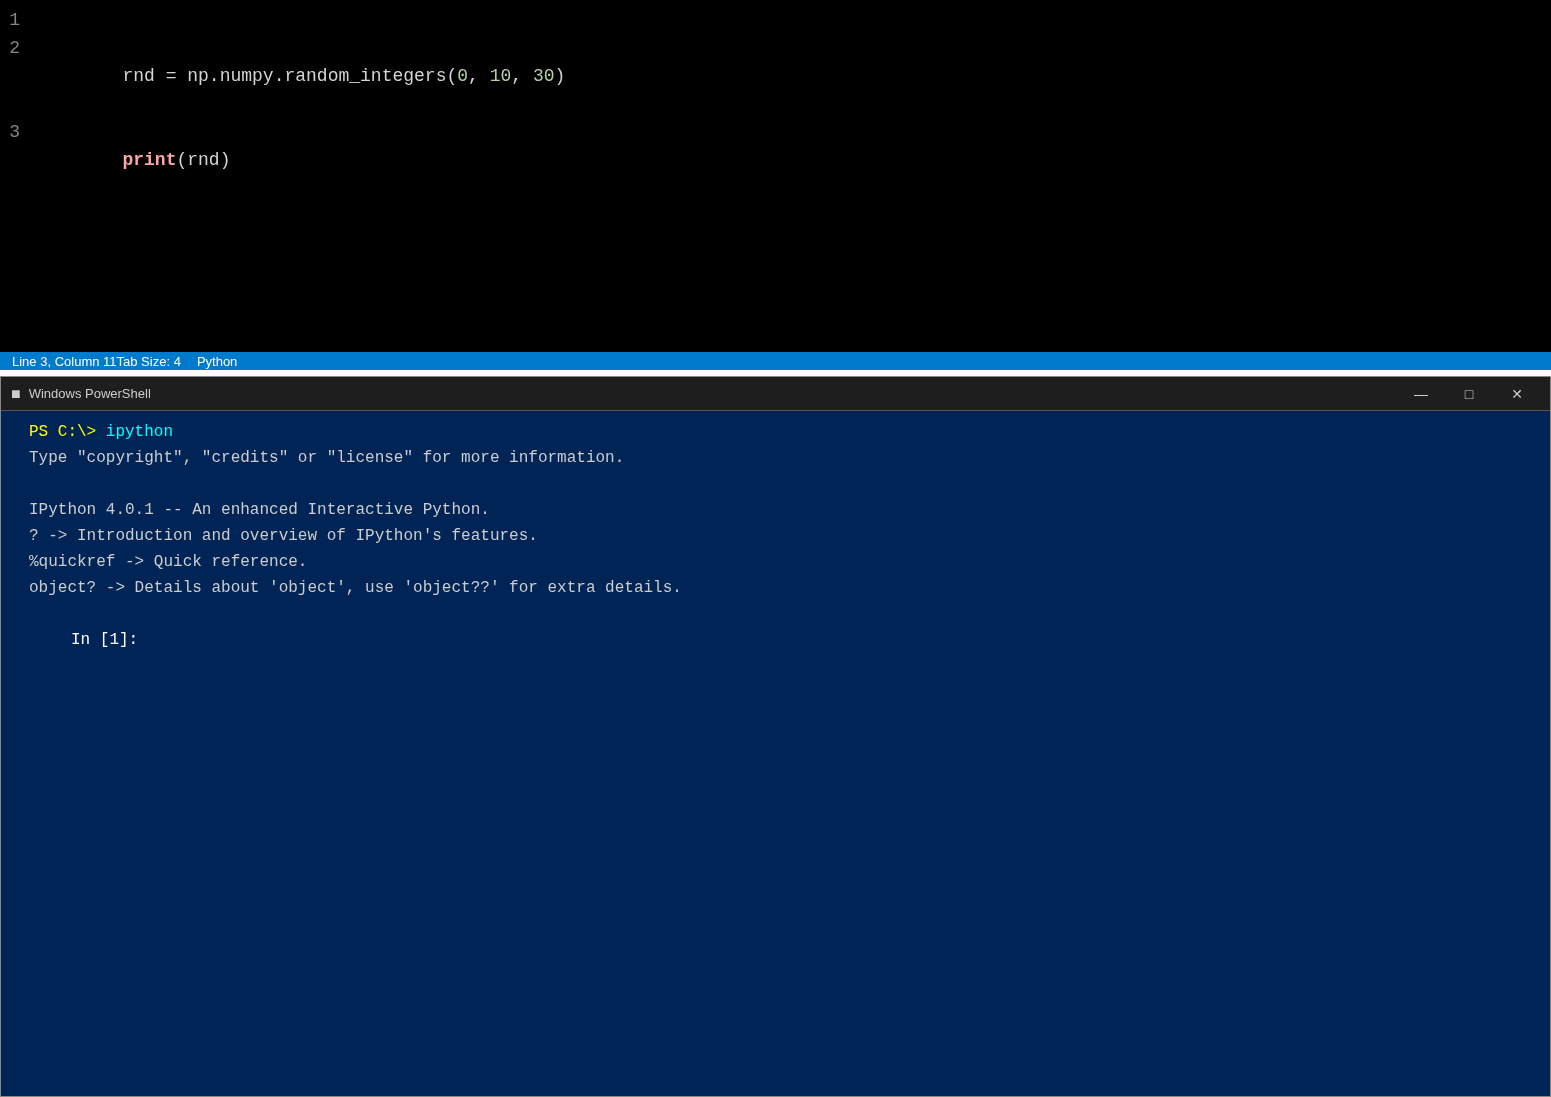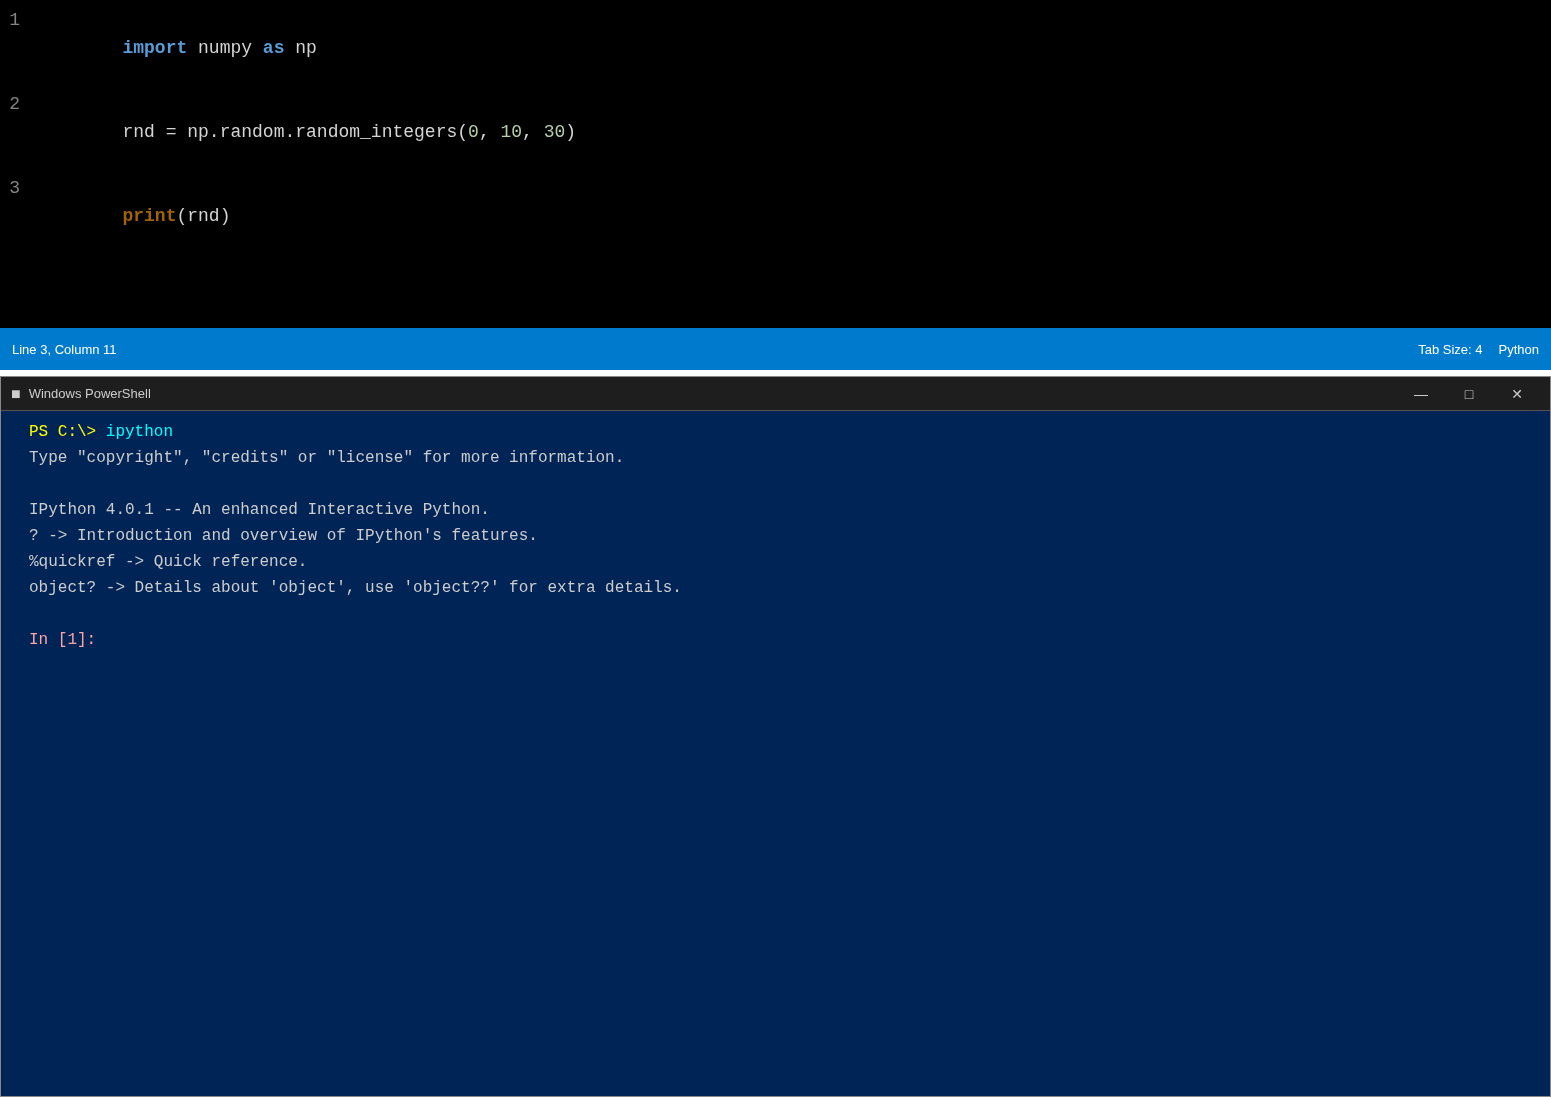--- a/index.html
+++ b/index.html
@@ -40,32 +40,31 @@
       font-size: 18px;
     }
 
     .code-text {
       font-size: 18px;
       white-space: pre;
     }
 
     
     .kw-import  { color: #569cd6; font-weight: bold; }
-    .kw-print   { color: #a16207; font-weight: bold; }
+    .kw-print   { color: #fca5a5; font-weight: bold; }
     .var-name   { color: #d4d4d4; }
     .num-val    { color: #b5cea8; }
 
     
     #status-bar {
       background: #007acc;
       color: #ffffff;
-      height: 42px;
+      height: 18px;
       display: flex;
       align-items: center;
-      justify-content: space-between;
       padding: 4px 12px;
       font-size: 13px;
       font-family: 'Segoe UI', Arial, sans-serif;
       position: absolute;
       bottom: 0;
       left: 0;
       right: 0;
     }
 
     #status-left {
@@ -138,39 +137,36 @@
       font-family: 'Courier New', Courier, monospace;
       font-size: 16px;
       line-height: 26px;
       padding: 8px 28px;
       overflow: auto;
     }
 
     .ps-prompt-yellow { color: #ffff00; }
     .ps-prompt-cyan   { color: #00ffff; }
     .ps-text          { color: #cccccc; }
-    .ps-green         { color: #fca5a5; }
+    .ps-green         { color: #ffffff; margin-left: 42px; }
   </style>
 </head>
 <body>
 
 <div id="editor-pane">
   <div id="code-area">
 
     <div class="code-line">
       <span class="line-number">1</span>
-      <span class="code-text">
-        <span class="kw-import">import</span><span class="var-name"> numpy </span><span class="kw-import">as</span><span class="var-name"> np</span>
-      </span>
     </div>
 
     <div class="code-line">
       <span class="line-number">2</span>
       <span class="code-text">
-        <span class="var-name">rnd = np.random.random_integers(</span><span class="num-val">0</span><span class="var-name">, </span><span class="num-val">10</span><span class="var-name">, </span><span class="num-val">30</span><span class="var-name">)</span>
+        <span class="var-name">rnd = np.numpy.random_integers(</span><span class="num-val">0</span><span class="var-name">, </span><span class="num-val">10</span><span class="var-name">, </span><span class="num-val">30</span><span class="var-name">)</span>
       </span>
     </div>
 
     <div class="code-line">
       <span class="line-number">3</span>
       <span class="code-text">
         <span class="kw-print">print</span><span class="var-name">(rnd)</span>
       </span>
     </div>
   </div>

